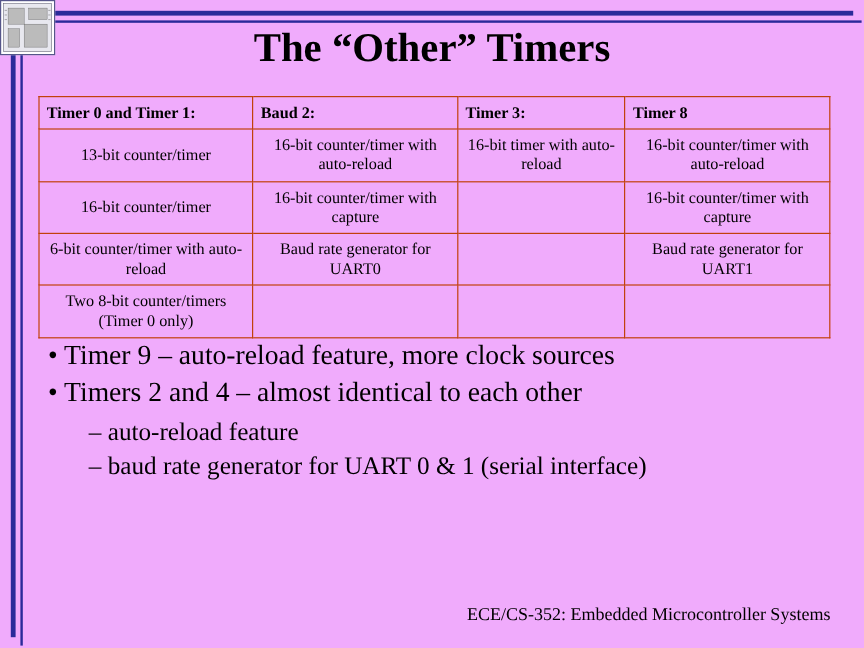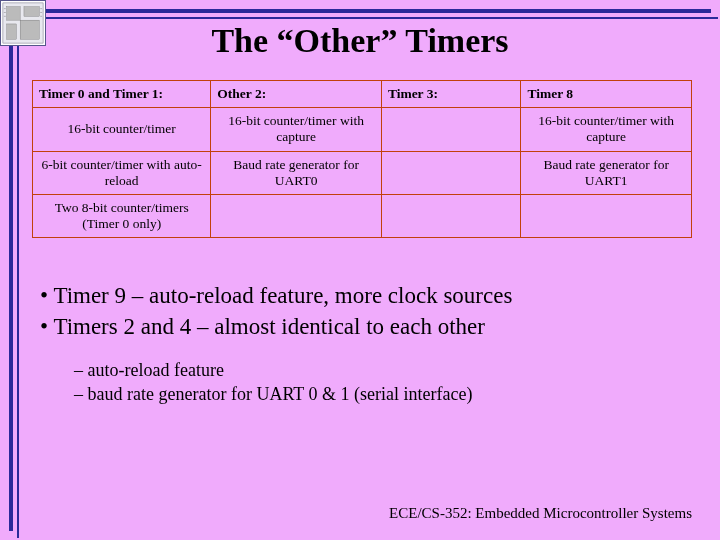--- a/index.html
+++ b/index.html
@@ -60,21 +60,21 @@
   col.c2 { width: 18%; }
   col.c3 { width: 22%; }
   .bullets {
     position: absolute;
     left: 40px; top: 280px; width: 640px;
     font-size: 23px;
     line-height: 1.35;
   }
   .bullets ul { list-style: none; }
   .bullets ul.level1 > li::before { content: "•  "; }
-  .bullets ul.level2 { margin-left: 34px; font-size: 18px; margin-top: 16px; }
+  .bullets ul.level2 { margin-left: 34px; font-size: 21px; margin-top: 4px; }
   .bullets ul.level2 > li::before { content: "–  "; }
   .footer {
     position: absolute;
     right: 28px; bottom: 18px;
     font-size: 15px;
     font-family: Liberation Serif, serif;
   }
 </style>
 </head>
 <body>
@@ -107,26 +107,32 @@
     <table>
       <colgroup>
           <col class="c0">
           <col class="c1">
           <col class="c2">
           <col class="c3">
         </colgroup>
       <thead>
         <tr>
           <th>Timer 0 and Timer 1:</th>
-          <th>Other 2:</th>
+          <th>Baud 2:</th>
           <th>Timer 3:</th>
           <th>Timer 8</th>
         </tr>
       </thead>
       <tbody>
+        <tr>
+          <td>13-bit counter/timer</td>
+          <td>16-bit counter/timer with auto-reload</td>
+          <td>16-bit timer with auto-reload</td>
+          <td>16-bit counter/timer with auto-reload</td>
+        </tr>
         <tr>
           <td>16-bit counter/timer</td>
           <td>16-bit counter/timer with capture</td>
           <td></td>
           <td>16-bit counter/timer with capture</td>
         </tr>
         <tr>
           <td>6-bit counter/timer with auto-reload</td>
           <td>Baud rate generator for UART0</td>
           <td></td>

